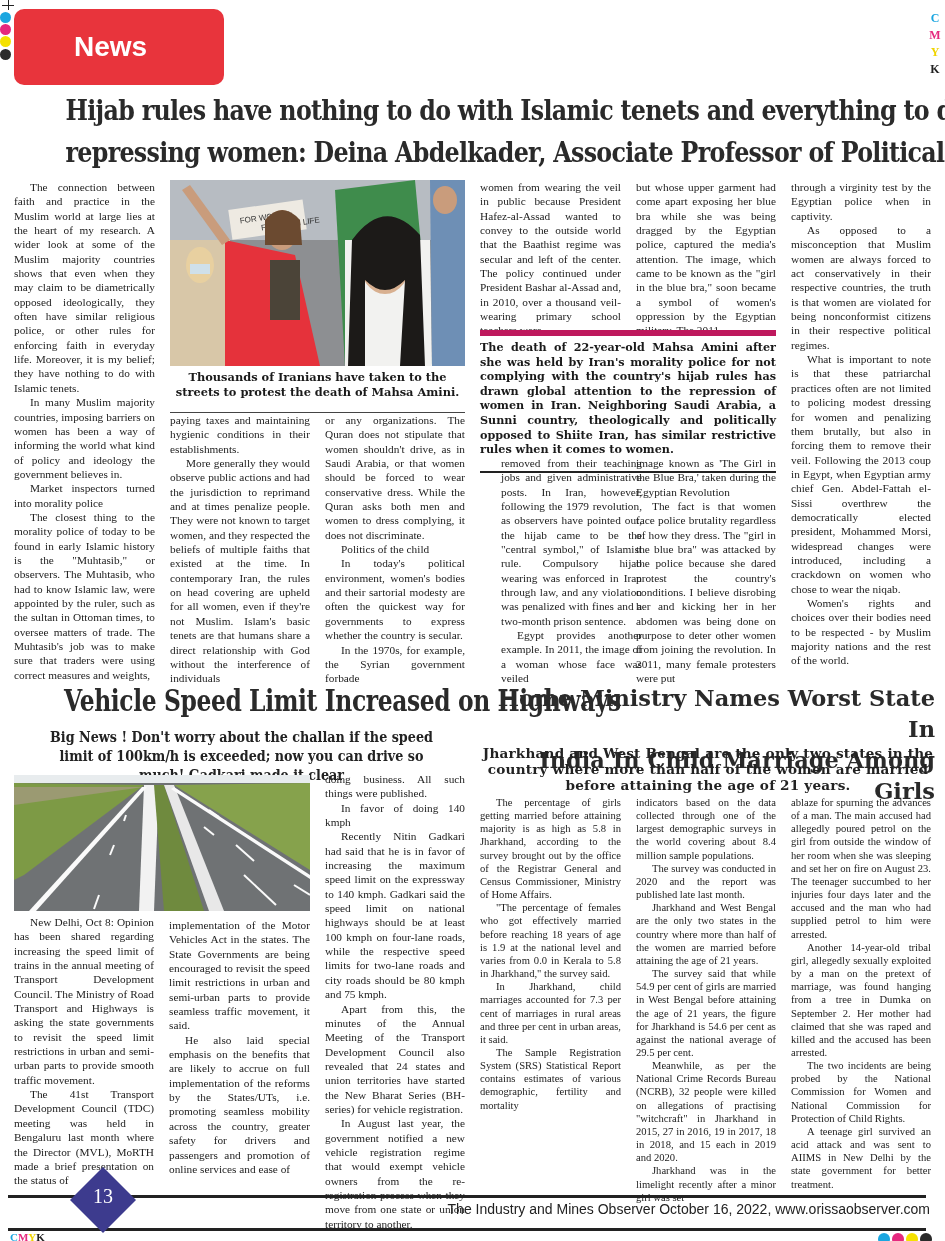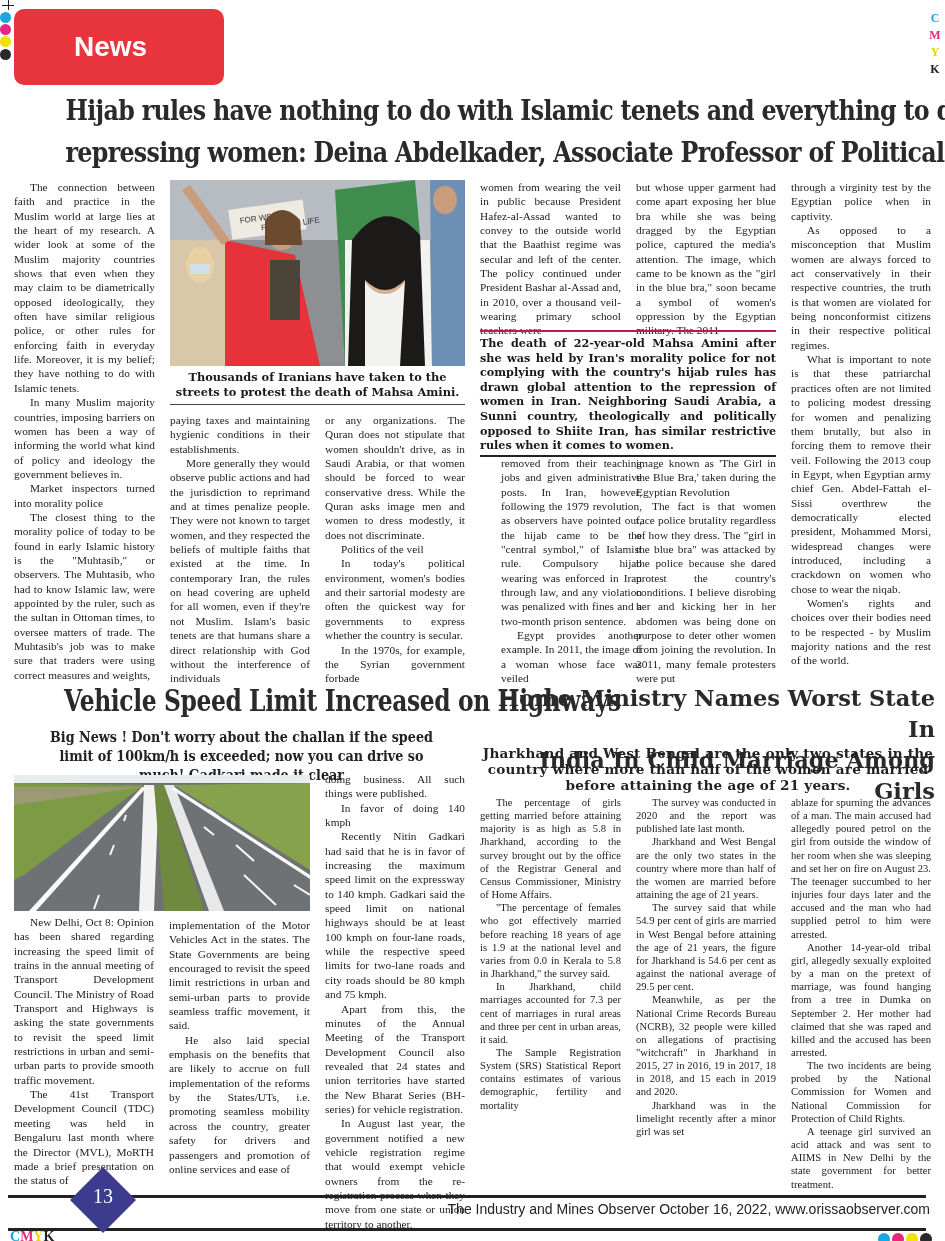--- a/index.html
+++ b/index.html
@@ -8,22 +8,22 @@
 .abs{position:absolute}
 .news-tab{left:14px;top:9px;width:210px;height:76px;background:#e8343c;border-radius:10px;color:#fff;font-family:"Liberation Sans",sans-serif;font-weight:700;font-size:28px;display:flex;align-items:center;padding-left:60px}
 .dot{width:11px;height:11px;border-radius:50%;left:0}
 .cmyk-r{right:4px;top:10px;font-family:"Liberation Serif",serif;font-weight:700;font-size:12px;line-height:17px;text-align:center;width:12px}
 .crop{background:#222}
 .h1{left:10px;width:925px;top:90px;text-align:center;font-family:"DejaVu Serif",serif;font-weight:700;font-size:27px;line-height:42px;letter-spacing:-0.8px;transform:scaleX(0.88);transform-origin:center top;color:#2a2a2a}
 .col{font-size:11.3px;line-height:14.35px;text-align:justify;color:#222}
 .col p{text-indent:16px}
 .col p.ni{text-indent:0}
 .photo1{left:170px;top:180px;width:295px;height:186px;overflow:hidden}
-.cap1{left:170px;top:370px;width:295px;text-align:center;font-family:"DejaVu Serif",serif;font-weight:700;font-size:11.4px;line-height:15px;border-bottom:1px solid #444;padding-bottom:4px}
-.pull{left:480px;top:330px;width:296px;font-family:"DejaVu Serif",serif;font-weight:700;font-size:11.2px;line-height:14.6px;text-align:justify;border-top:2px solid #be185d;border-bottom:2px solid #222;padding:4px 0 2px}
+.cap1{left:170px;top:370px;width:295px;text-align:center;font-family:"DejaVu Serif",serif;font-weight:700;font-size:11.4px;line-height:15px;border-bottom:1px solid #444;padding-bottom:12px}
+.pull{left:480px;top:330px;width:296px;font-family:"DejaVu Serif",serif;font-weight:700;font-size:11.2px;line-height:14.6px;text-align:justify;border-top:6px solid #be185d;border-bottom:2px solid #222;padding:4px 0 14px}
 .h2a{left:14px;top:681px;width:455px;text-align:center;font-family:"DejaVu Serif",serif;font-weight:700;font-size:30px;line-height:40px;transform:scaleX(0.78);transform-origin:center top;letter-spacing:-0.5px;white-space:nowrap;color:#2a2a2a}
 .sub2a{left:14px;top:728px;width:455px;text-align:center;font-family:"DejaVu Serif",serif;font-weight:700;font-size:15px;line-height:19px;transform:scaleX(0.85);transform-origin:center top;color:#222}
 .h2b{left:480px;top:683px;width:455px;text-align:right;font-family:"DejaVu Serif",serif;font-weight:700;font-size:22.5px;line-height:31px;color:#2a2a2a}
 .sub2b{left:478px;top:745px;width:460px;text-align:center;font-family:"DejaVu Serif",serif;font-weight:700;font-size:13.6px;line-height:16px;color:#222;letter-spacing:0.2px}
 .photo2{left:14px;top:775px;width:296px;height:136px;overflow:hidden}
 .footer-line{left:8px;width:918px;height:4px;background:#222}
 .footer-text{left:230px;top:1201px;width:700px;text-align:right;font-family:"Liberation Sans",sans-serif;font-size:14px;color:#222}
 .pagediamond{left:70px;top:1167px;width:66px;height:66px}
 </style>
 </head>
@@ -81,22 +81,22 @@
     <ellipse cx="275" cy="20" rx="12" ry="14" fill="#c99c7c"></ellipse>
   </svg>
 </div>
 <div class="abs cap1">Thousands of Iranians have taken to the streets to protest the death of Mahsa Amini.</div>
 
 <div class="abs col" style="left:170px;top:413px;width:140px">
   <p class="ni">paying taxes and maintaining hygienic conditions in their establishments.</p>
   <p>More generally they would observe public actions and had the jurisdiction to reprimand and at times penalize people. They were not known to target women, and they respected the beliefs of multiple faiths that existed at the time. In contemporary Iran, the rules on head covering are upheld for all women, even if they're not Muslim. Islam's basic tenets are that humans share a direct relationship with God without the interference of individuals</p>
 </div>
 <div class="abs col" style="left:325px;top:413px;width:140px">
-  <p class="ni">or any organizations. The Quran does not stipulate that women shouldn't drive, as in Saudi Arabia, or that women should be forced to wear conservative dress. While the Quran asks image men and women to dress modestly, it does not discriminate.</p>
-  <p>Politics of the veil</p>
+  <p class="ni">or any organizations. The Quran does not stipulate that women shouldn't drive, as in Saudi Arabia, or that women should be forced to wear conservative dress. While the Quran asks both men and women to dress complying, it does not discriminate.</p>
+  <p>Politics of the child</p>
   <p>In today's political environment, women's bodies and their sartorial modesty are often the quickest way for governments to express whether the country is secular.</p>
   <p>In the 1970s, for example, the Syrian government forbade</p>
 </div>
 
 <div class="abs col" style="left:480px;top:180px;width:141px">
   <p class="ni">women from wearing the veil in public because President Hafez-al-Assad wanted to convey to the outside world that the Baathist regime was secular and left of the center. The policy continued under President Bashar al-Assad and, in 2010, over a thousand veil-wearing primary school teachers were</p>
 </div>
 <div class="abs col" style="left:636px;top:180px;width:140px">
   <p class="ni">but whose upper garment had come apart exposing her blue bra while she was being dragged by the Egyptian police, captured the media's attention. The image, which came to be known as the "girl in the blue bra," soon became a symbol of women's oppression by the Egyptian military. The 2011</p>
 </div>
@@ -166,20 +166,21 @@
   <div>India In Child Marriage Among Girls</div>
 </div>
 <div class="abs sub2b">Jharkhand and West Bengal are the only two states in the country where more than half of the women are married before attaining the age of 21 years.</div>
 <div class="abs col" style="left:480px;top:796px;width:141px;font-size:10.6px;line-height:13.15px">
   <p>The percentage of girls getting married before attaining majority is as high as 5.8 in Jharkhand, according to the survey brought out by the office of the Registrar General and Census Commissioner, Ministry of Home Affairs.</p>
   <p>"The percentage of females who got effectively married before reaching 18 years of age is 1.9 at the national level and varies from 0.0 in Kerala to 5.8 in Jharkhand," the survey said.</p>
   <p>In Jharkhand, child marriages accounted for 7.3 per cent of marriages in rural areas and three per cent in urban areas, it said.</p>
   <p>The Sample Registration System (SRS) Statistical Report contains estimates of various demographic, fertility and mortality</p>
 </div>
 <div class="abs col" style="left:636px;top:796px;width:140px;font-size:10.6px;line-height:13.15px">
+  <p class="ni">indicators based on the data collected through one of the largest demographic surveys in the world covering about 8.4 million sample populations.</p>
   <p>The survey was conducted in 2020 and the report was published late last month.</p>
   <p>Jharkhand and West Bengal are the only two states in the country where more than half of the women are married before attaining the age of 21 years.</p>
   <p>The survey said that while 54.9 per cent of girls are married in West Bengal before attaining the age of 21 years, the figure for Jharkhand is 54.6 per cent as against the national average of 29.5 per cent.</p>
   <p>Meanwhile, as per the National Crime Records Bureau (NCRB), 32 people were killed on allegations of practising "witchcraft" in Jharkhand in 2015, 27 in 2016, 19 in 2017, 18 in 2018, and 15 each in 2019 and 2020.</p>
   <p>Jharkhand was in the limelight recently after a minor girl was set</p>
 </div>
 <div class="abs col" style="left:791px;top:796px;width:140px;font-size:10.6px;line-height:13.15px">
   <p class="ni">ablaze for spurning the advances of a man. The main accused had allegedly poured petrol on the girl from outside the window of her room when she was sleeping and set her on fire on August 23. The teenager succumbed to her injuries four days later and the accused and the man who had supplied petrol to him were arrested.</p>
   <p>Another 14-year-old tribal girl, allegedly sexually exploited by a man on the pretext of marriage, was found hanging from a tree in Dumka on September 2. Her mother had claimed that she was raped and killed and the accused has been arrested.</p>
   <p>The two incidents are being probed by the National Commission for Women and National Commission for Protection of Child Rights.</p>
@@ -188,21 +189,21 @@
 
 <div class="abs footer-line" style="top:1195px;height:3px"></div>
 <div class="abs footer-text">The Industry and Mines Observer October 16, 2022, www.orissaobserver.com</div>
 <div class="abs footer-line" style="top:1228px;height:3px"></div>
 <div class="abs pagediamond">
   <svg width="66" height="66" viewBox="0 0 66 66">
     <polygon points="33,0 66,33 33,66 0,33" fill="#3d3b8e"></polygon>
   </svg>
   <div style="position:absolute;left:0;top:18px;width:66px;text-align:center;color:#fff;font-family:'Liberation Serif',serif;font-size:20px">13</div>
 </div>
-<div class="abs" style="left:10px;top:1232px;font-size:14px;font-weight:700;line-height:10px">
+<div class="abs" style="left:10px;top:1232px;font-size:11px;font-weight:700;line-height:10px">
   <span style="color:#1ba6e0">C</span><span style="color:#e5287e">M</span><span style="color:#f0d400">Y</span><span style="color:#222">K</span>
 </div>
 <div class="abs" style="left:878px;top:1233px;display:flex;gap:2px">
   <div style="width:12px;height:12px;border-radius:50%;background:#1ba6e0"></div>
   <div style="width:12px;height:12px;border-radius:50%;background:#e5287e"></div>
   <div style="width:12px;height:12px;border-radius:50%;background:#f5e100"></div>
   <div style="width:12px;height:12px;border-radius:50%;background:#2a2a2a"></div>
 </div>
 
 </body></html>

